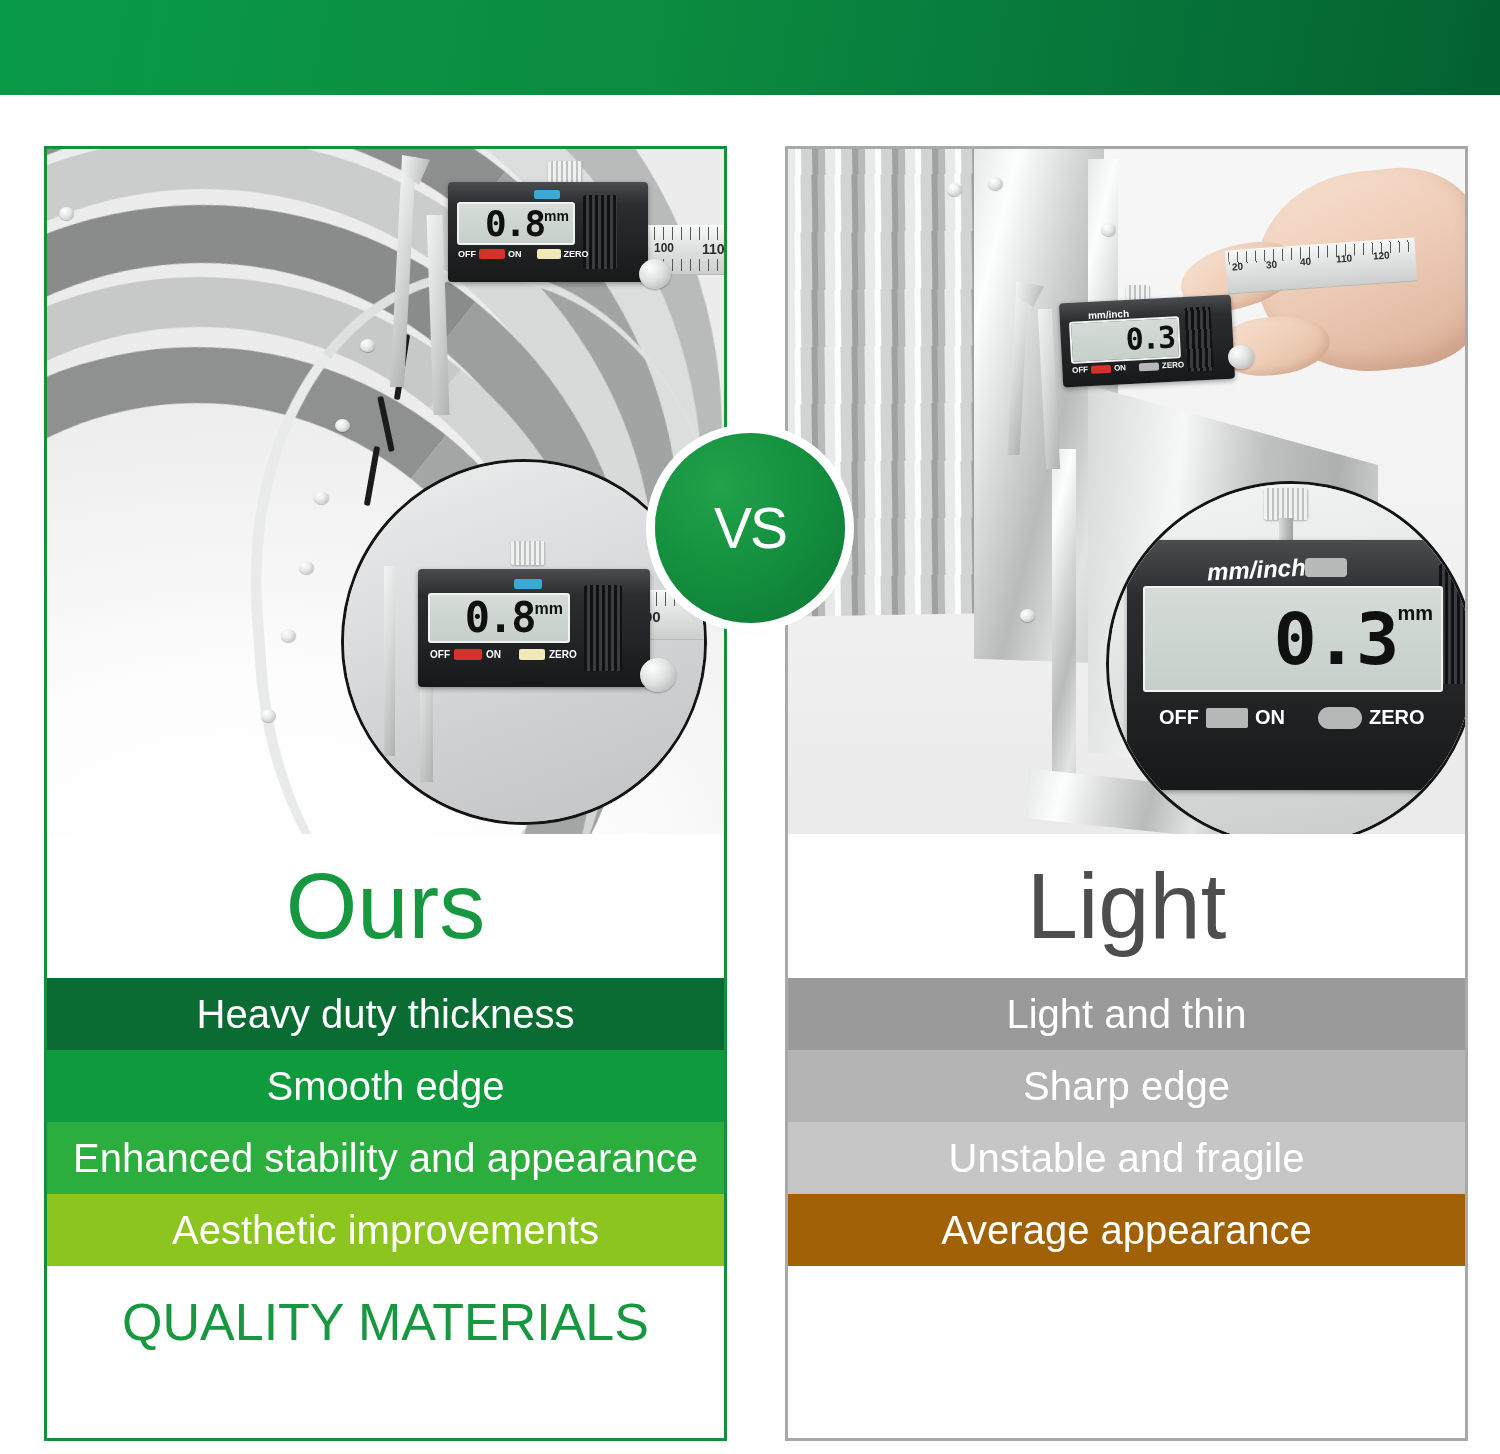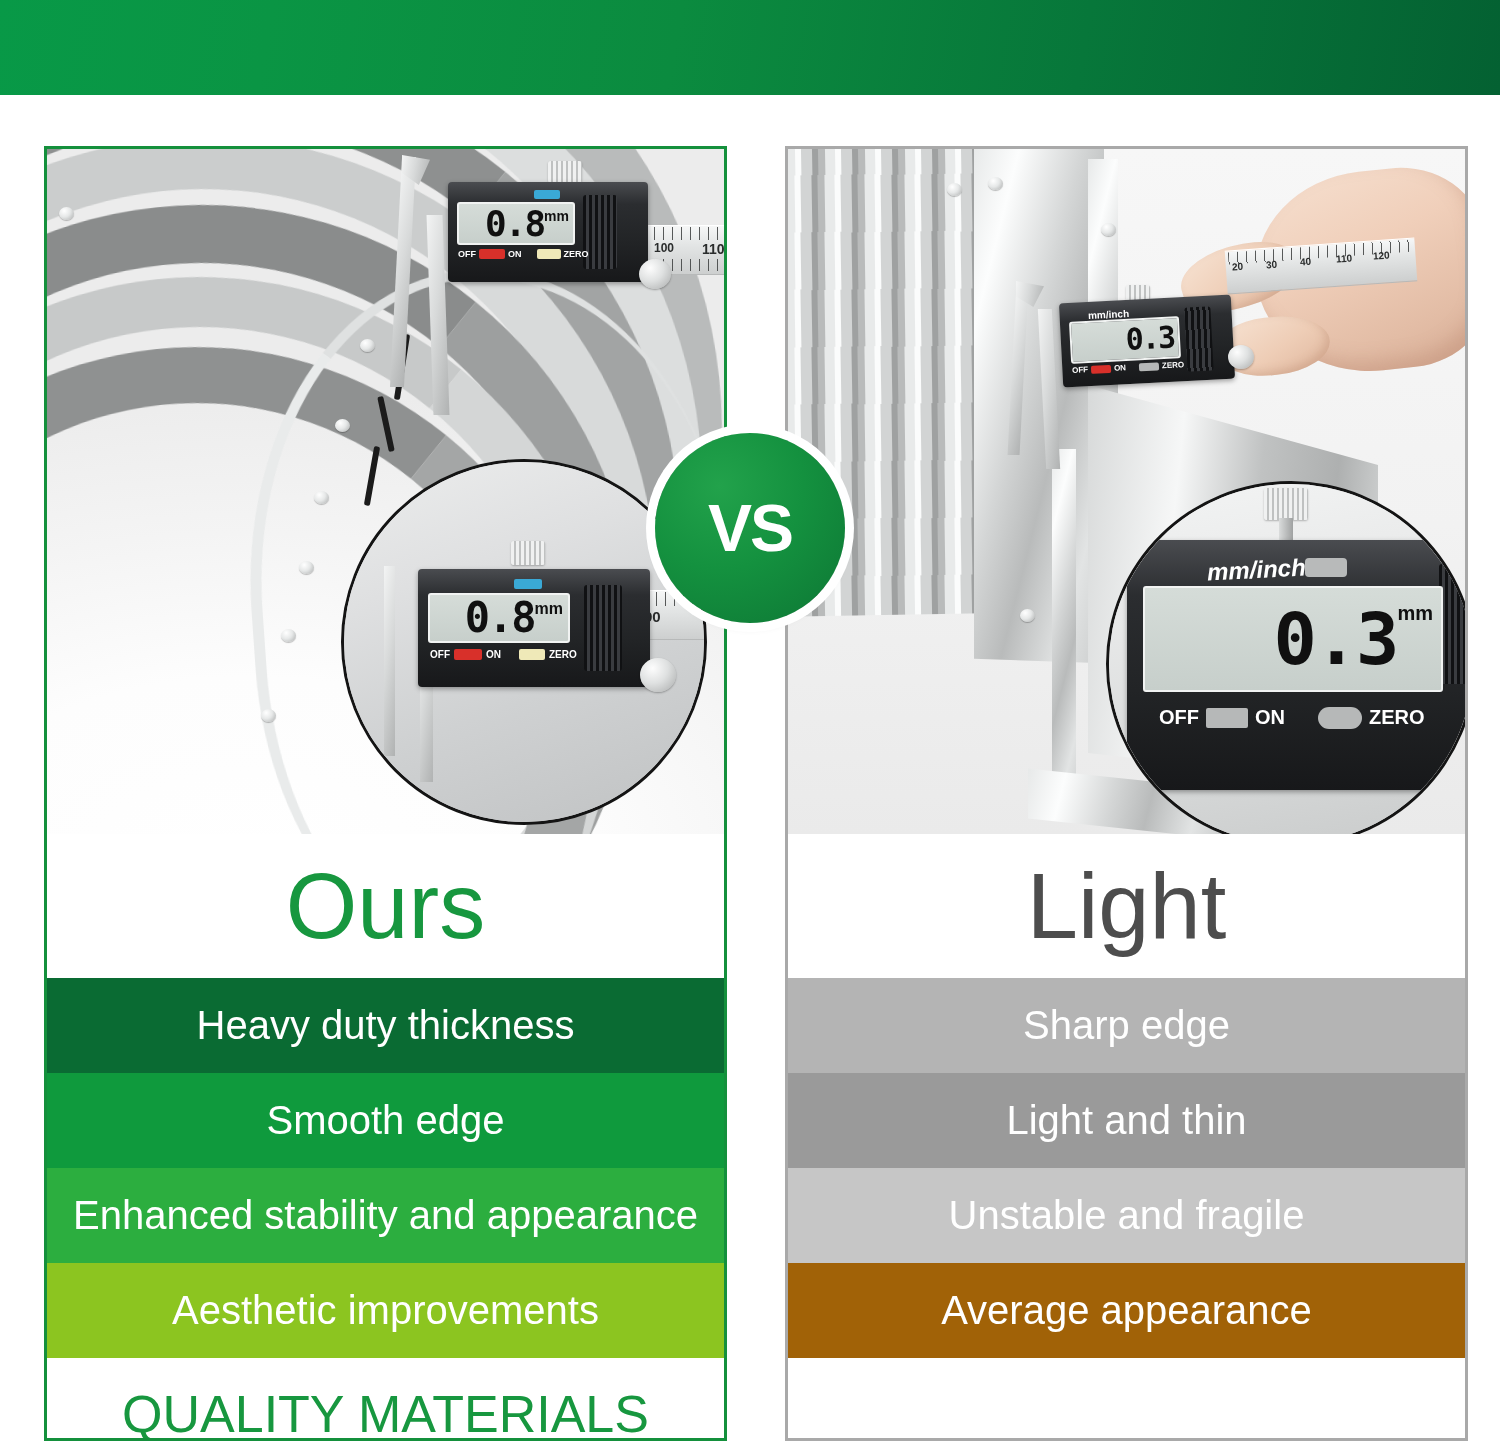--- a/index.html
+++ b/index.html
@@ -305,22 +305,22 @@
     border-radius: 50%;
     background: radial-gradient(circle at 34% 28%, #22a24b 0%, #14913f 45%, #0d7634 100%);
     box-shadow: 0 0 0 9px #ffffff, 0 3px 10px rgba(0,0,0,.18);
     display: flex;
     align-items: center;
     justify-content: center;
     z-index: 40;
   }
   .vs-text {
     color: #ffffff;
-    font-size: 66px;
-    font-weight: 700;
+    font-size: 57px;
+    font-weight: 400;
     letter-spacing: -2px;
     line-height: 1;
     font-family: "Liberation Sans", sans-serif;
   }
 
   
   .title-band {
     height: 144px;
     background: #ffffff;
     display: flex;
@@ -332,21 +332,21 @@
     font-weight: 400;
     line-height: 1;
     font-family: Liberation Sans, sans-serif;
   }
   .title-ours   { color: #17973f; }
   .title-others { color: #4d4d4d; }
 
   
   .rows { display: block; }
   .row {
-    height: 95px;
+    height: 72px;
     display: flex;
     align-items: center;
     justify-content: center;
     color: #ffffff;
     font-size: 40px;
     font-weight: 400;
     font-family: "Liberation Sans", sans-serif;
     text-align: center;
     padding: 0 10px;
     box-sizing: border-box;
@@ -550,22 +550,22 @@
           <span>ZERO</span>
         </div>
       </div>
     </div>
 
     <div class="title-band">
       <span class="title-text title-others">Light</span>
     </div>
 
     <div class="rows">
+      <div class="row" style="background:#9a9a9a;">Light and thin</div>
       <div class="row" style="background:#b4b4b4;">Sharp edge</div>
-      <div class="row" style="background:#9a9a9a;">Light and thin</div>
       <div class="row" style="background:#c6c6c6;">Unstable and fragile</div>
       <div class="row" style="background:#a16207;">Average appearance</div>
     </div>
 
     <div class="footer">
       <span class="footer-text"></span>
     </div>
   </div>
 
   <div class="vs-badge">

